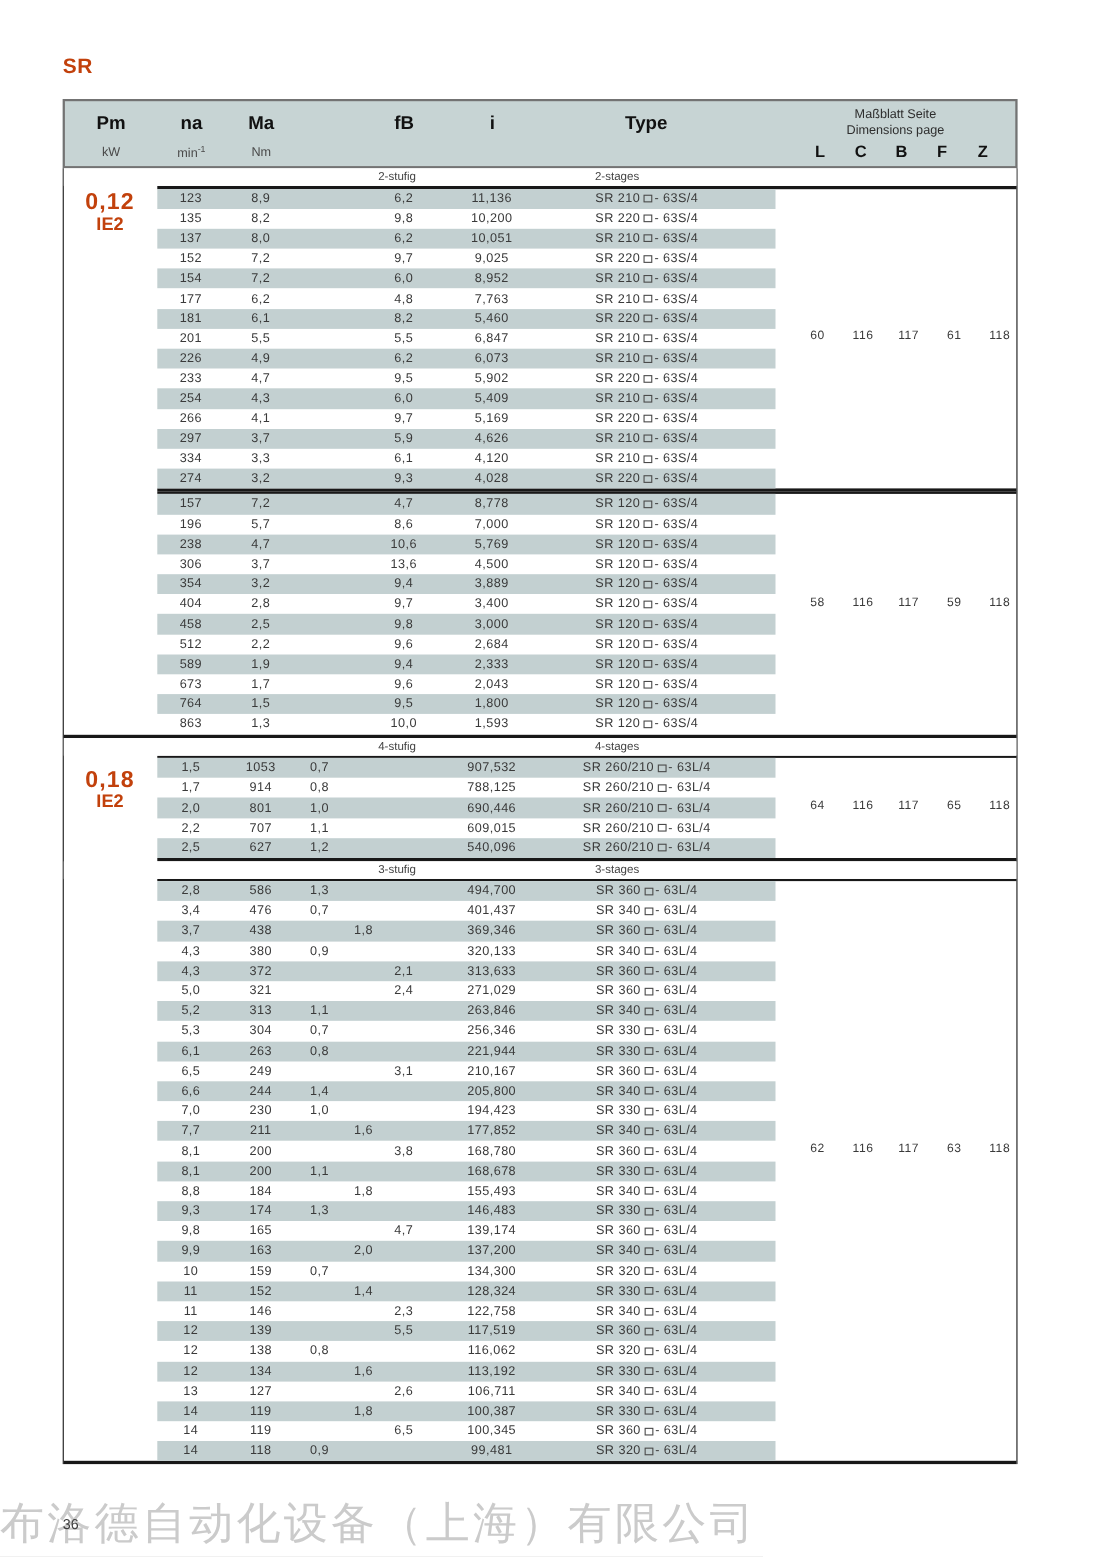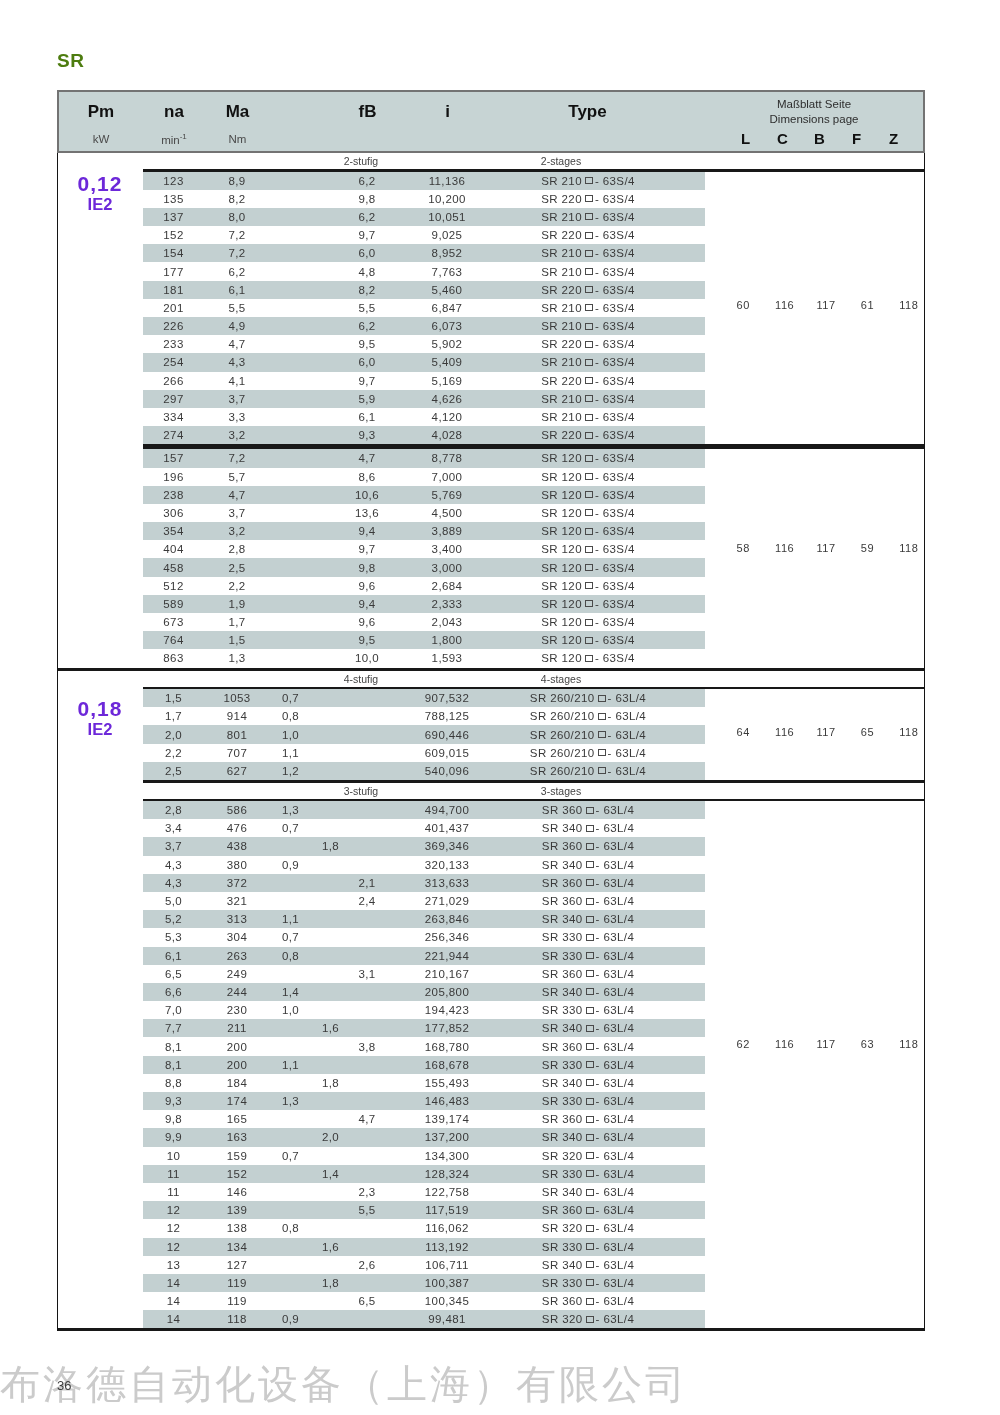--- a/index.html
+++ b/index.html
@@ -3,21 +3,21 @@
 <meta charset="utf-8">
 <style>
   * { margin:0; padding:0; box-sizing:border-box; }
   html,body { background:#e8e8e8; }
   .page {
     position:relative; width:1000px; height:1415px; background:#ffffff;
     font-family:"Liberation Sans", sans-serif; overflow:hidden; margin:0 auto;
   }
   .sr-title {
     position:absolute; left:57px; top:50px; font-size:19px; font-weight:bold;
-    color:#4d7c0f; letter-spacing:0.5px;
+    color:#c2410c; letter-spacing:0.5px;
   }
   
   .hdr-band {
     position:absolute; left:57px; top:90px; width:868px; height:63px;
     background:#c7d4d4; border:2px solid #737373;
     display:grid;
     grid-template-columns:84px 62px 65px 42px 38px 35px 125px 195px 218px;
     grid-template-rows:34px 25px;
   }
   .h1 { grid-row:1; align-self:center; text-align:center; font-size:17px; font-weight:bold; color:#111; padding-top:6px; }
@@ -52,21 +52,21 @@
   .row .cell { text-align:center; white-space:nowrap; }
   .row .type-cell { display:flex; justify-content:center; align-items:center; padding-right:38px; gap:3px; }
   .sq { display:inline-block; width:8px; height:7px; border:1.2px solid #4a4a4a; background:transparent; }
   .motor { margin-left:-1px; }
   .dims-row {
     position:absolute; right:0; width:218px; display:flex; padding-left:22px;
     transform:translateY(-50%);
     gap:11px;
   }
   .dims-row span { width:37px; text-align:center; font-size:11px; color:#3a3a3a; letter-spacing:0.5px; }
-  .pm-label { position:absolute; left:0; width:84px; text-align:center; color:#6d28d9; line-height:1.1; }
+  .pm-label { position:absolute; left:0; width:84px; text-align:center; color:#c2410c; line-height:1.1; }
   .pm-label .pm { font-size:21px; font-weight:bold; letter-spacing:1px; }
   .pm-label .ie { font-size:16.5px; font-weight:bold; }
   
   .watermark {
     position:absolute; left:0; top:1357px; width:100%; 
     font-size:40px; color:#cbcbcb; letter-spacing:3px;
   }
   .page-num { position:absolute; left:57px; top:1378px; font-size:13px; color:#3c3c3c; }
 </style>
 </head>

